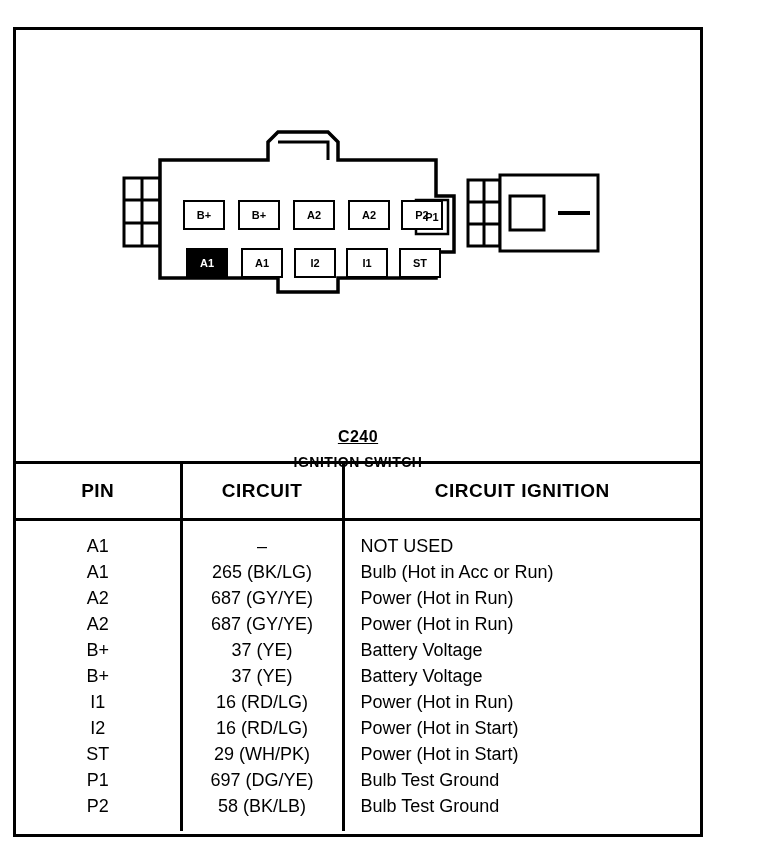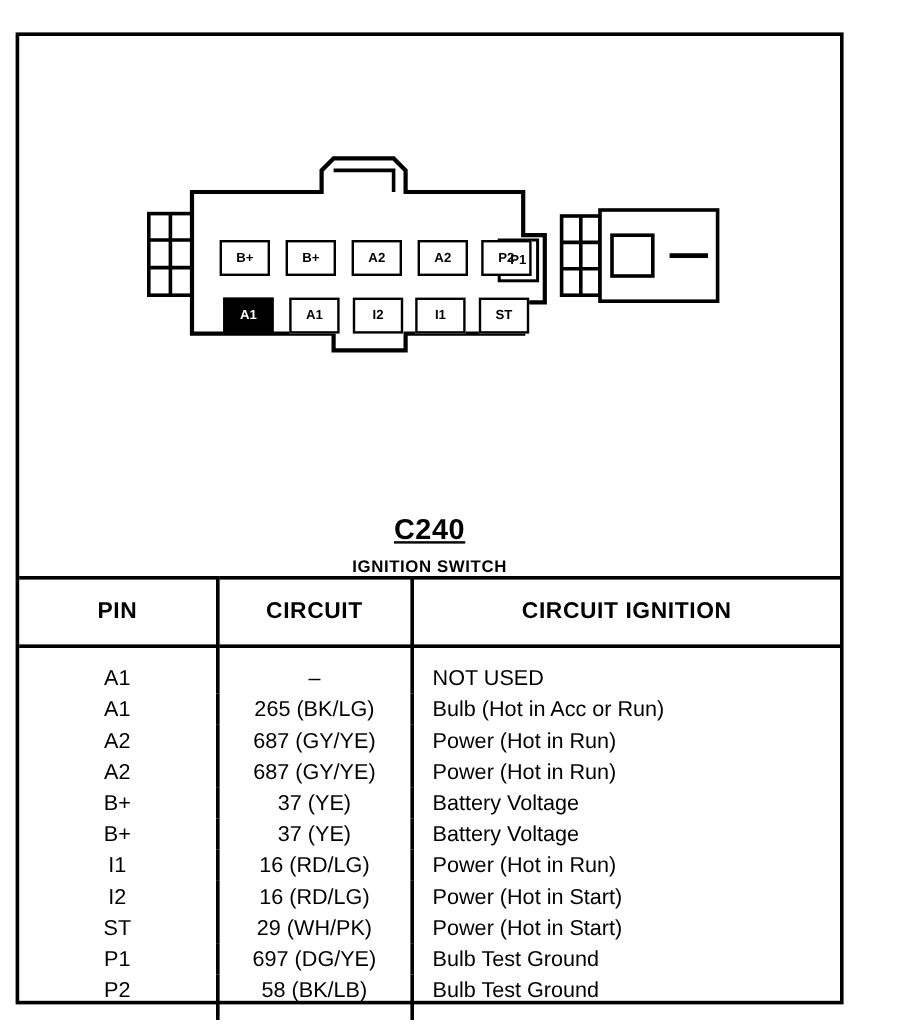--- a/index.html
+++ b/index.html
@@ -43,37 +43,37 @@
 
   
   #caption {
     position: absolute;
     left: 0;
     top: 398px;
     width: 684px;
     text-align: center;
   }
   #caption .cap-id {
-    font-size: 24px;
+    font-size: 16px;
     font-weight: bold;
     text-decoration: underline;
     letter-spacing: 0.5px;
   }
   #caption .cap-name {
     margin-top: 8px;
     font-size: 14px;
     font-weight: bold;
     letter-spacing: 0.5px;
   }
 
   
   #pin-table {
     position: absolute;
     left: 0px;
-    top: 450px;
+    top: 431px;
     width: 684px;
     border-collapse: collapse;
     table-layout: fixed;
   }
   #pin-table th, #pin-table td {
     border: 0;
     padding: 0;
   }
   #pin-table thead th {
     height: 54px;

